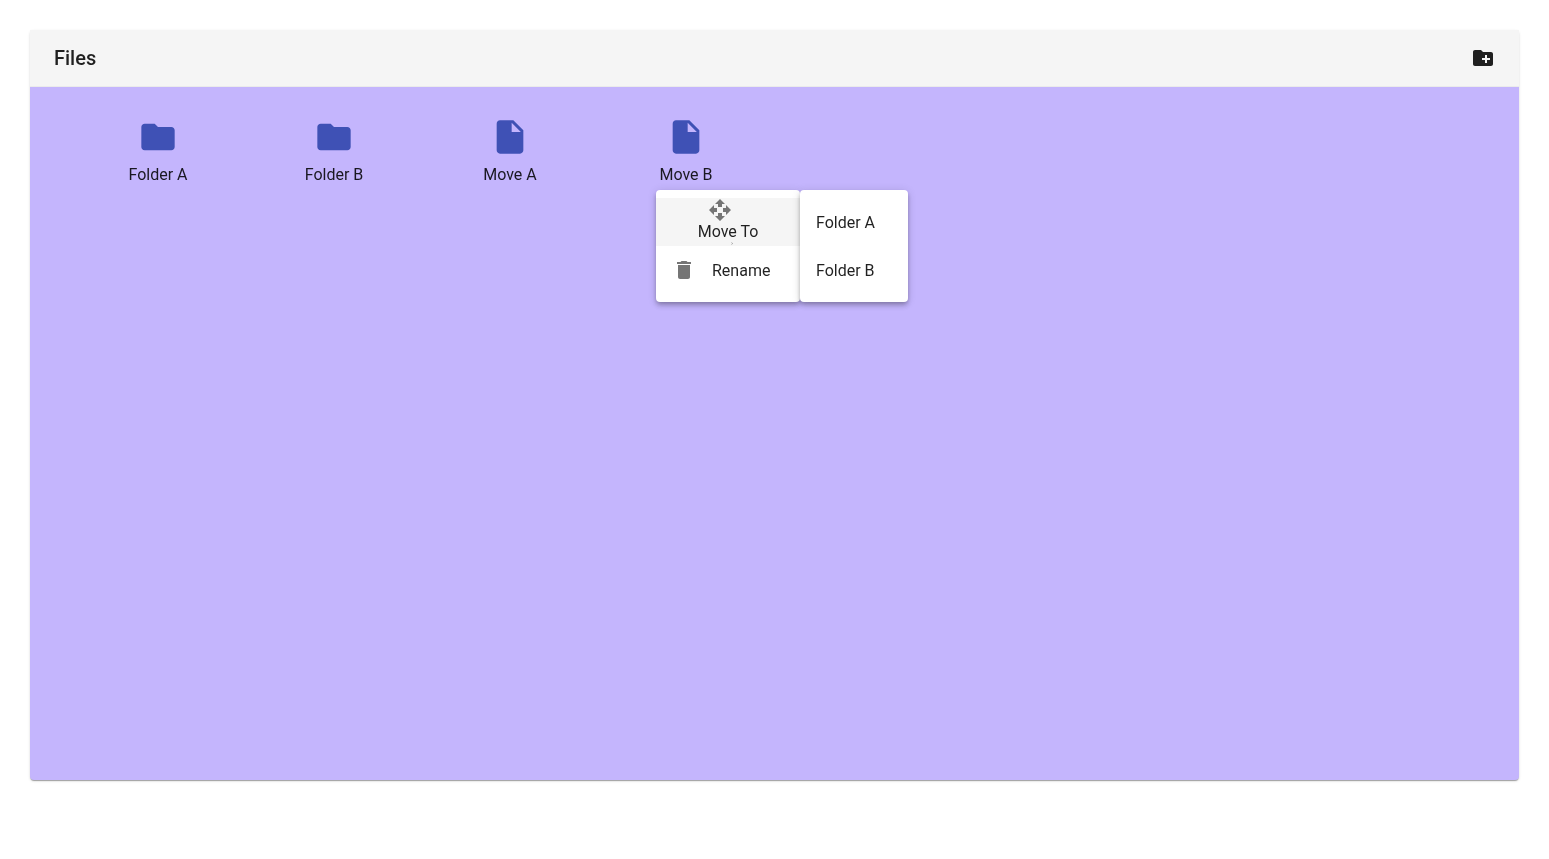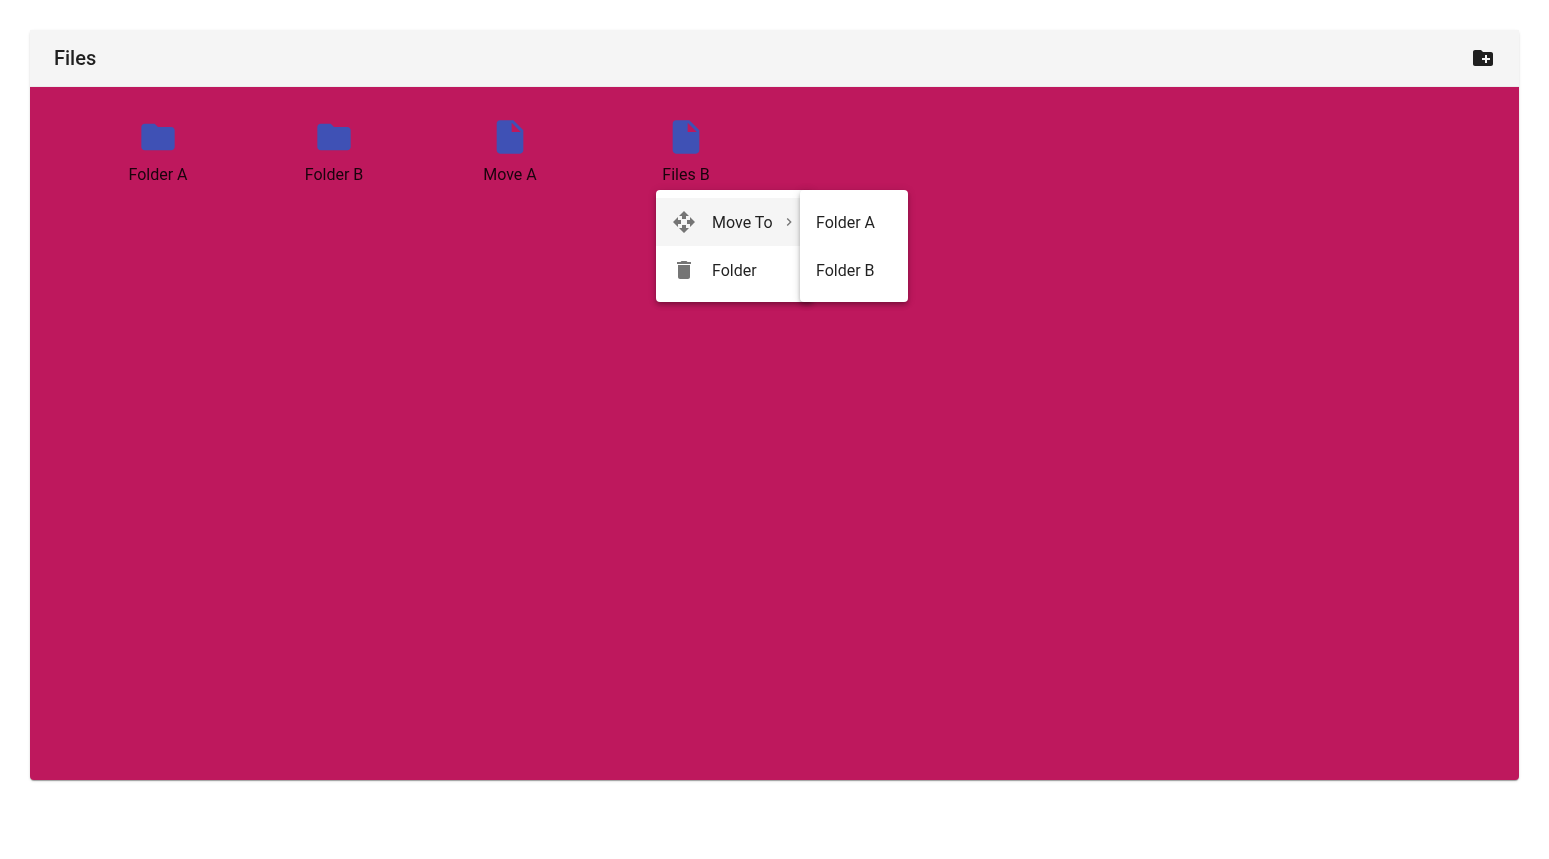--- a/index.html
+++ b/index.html
@@ -8,21 +8,21 @@
       padding: 0;
     }
     body {
       font-family: Roboto, "Helvetica Neue", Arial, sans-serif;
       background: #fff;
       padding: 30px;
     }
     .panel {
       border-radius: 4px;
       box-shadow: 0 2px 1px -1px rgba(0,0,0,.2), 0 1px 1px 0 rgba(0,0,0,.14), 0 1px 3px 0 rgba(0,0,0,.12);
-      background: #be185d;
+      background: #c4b5fd;
       overflow: visible;
       position: relative;
       height: 750px;
     }
     .header {
       display: flex;
       align-items: center;
       justify-content: space-between;
       background: #f5f5f5;
       padding: 16px 24px;
@@ -93,20 +93,21 @@
     .menu-item {
       display: flex;
       align-items: center;
       padding: 0 16px;
       height: 48px;
       cursor: pointer;
       position: relative;
     }
     .menu-item.highlighted {
       background: rgba(0,0,0,0.04);
+      flex-direction: column;
     }
     .menu-icon {
       width: 24px;
       height: 24px;
       fill: #757575;
       margin-right: 16px;
       flex-shrink: 0;
     }
     .menu-label {
       font-size: 16px;
@@ -155,39 +156,39 @@
     <div class="file-item">
       <svg class="file-icon" viewBox="0 0 24 24">
           <path d="M6 2c-1.1 0-1.99.9-1.99 2L4 20c0 1.1.89 2 1.99 2H18c1.1 0 2-.9 2-2V8l-6-6H6zm7 7V3.5L18.5 9H13z"></path>
         </svg>
       <div class="file-label">Move A</div>
     </div>
     <div class="file-item">
       <svg class="file-icon" viewBox="0 0 24 24">
           <path d="M6 2c-1.1 0-1.99.9-1.99 2L4 20c0 1.1.89 2 1.99 2H18c1.1 0 2-.9 2-2V8l-6-6H6zm7 7V3.5L18.5 9H13z"></path>
         </svg>
-      <div class="file-label">Files B</div>
+      <div class="file-label">Move B</div>
     </div>
   </div>
 
   <div class="context-menu main">
     <div class="menu-item highlighted">
       <svg class="menu-icon" viewBox="0 0 24 24">
           <path d="M10 9h4V6h3l-5-5-5 5h3v3zm-1 1H6V7l-5 5 5 5v-3h3v-4zm14 2l-5-5v3h-3v4h3v3l5-5zm-9 3h-4v3H7l5 5 5-5h-3v-3z"></path>
         </svg>
       <span class="menu-label">Move To</span>
       <svg class="menu-arrow" viewBox="0 0 24 24">
           <path d="M8.59 16.59L13.17 12 8.59 7.41 10 6l6 6-6 6-1.41-1.41z"></path>
         </svg>
     </div>
     <div class="menu-item">
       <svg class="menu-icon" viewBox="0 0 24 24">
           <path d="M6 19c0 1.1.9 2 2 2h8c1.1 0 2-.9 2-2V7H6v12zM19 4h-3.5l-1-1h-5l-1 1H5v2h14V4z"></path>
         </svg>
-      <span class="menu-label">Folder</span>
+      <span class="menu-label">Rename</span>
     </div>
   </div>
 
   <div class="context-menu sub">
     <div class="menu-item">
       <span class="menu-label">Folder A</span>
     </div>
     <div class="menu-item">
       <span class="menu-label">Folder B</span>
     </div>

